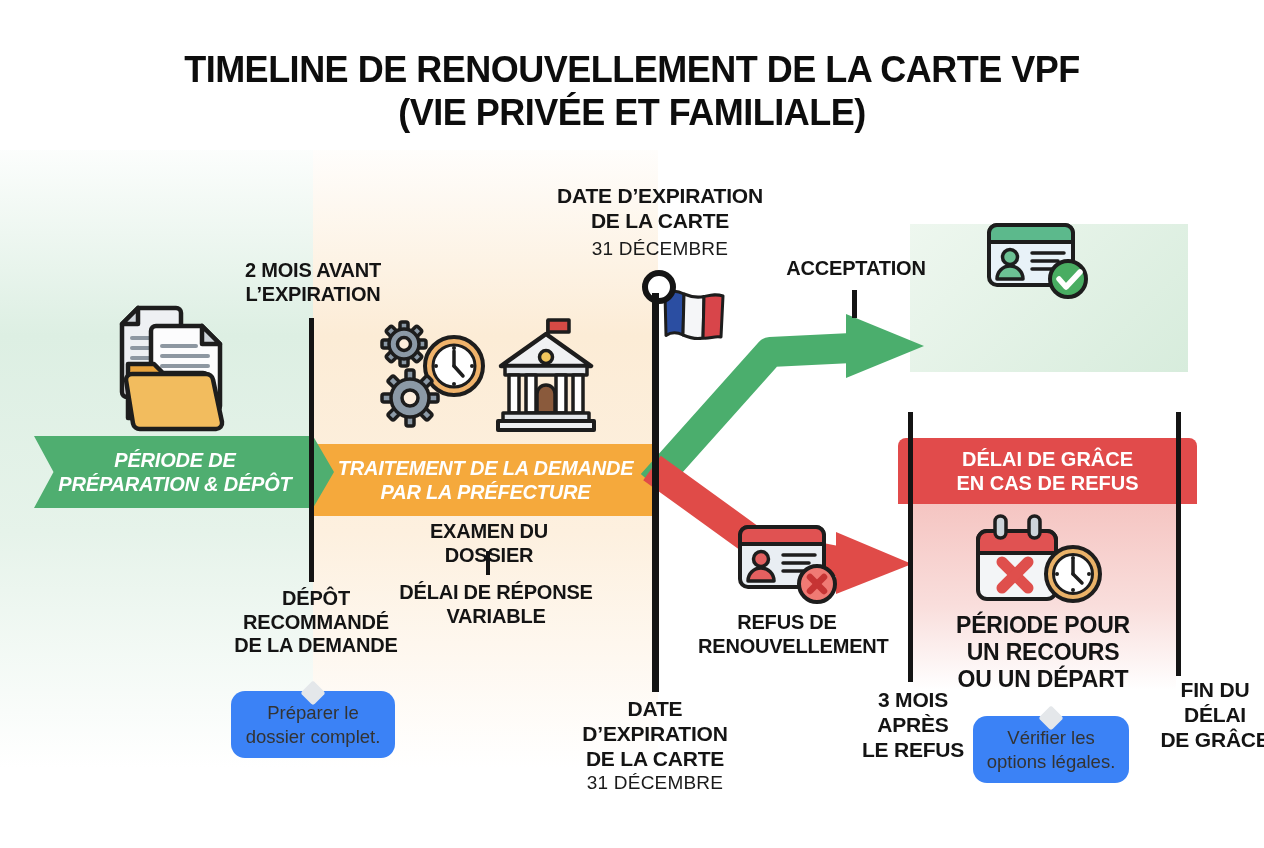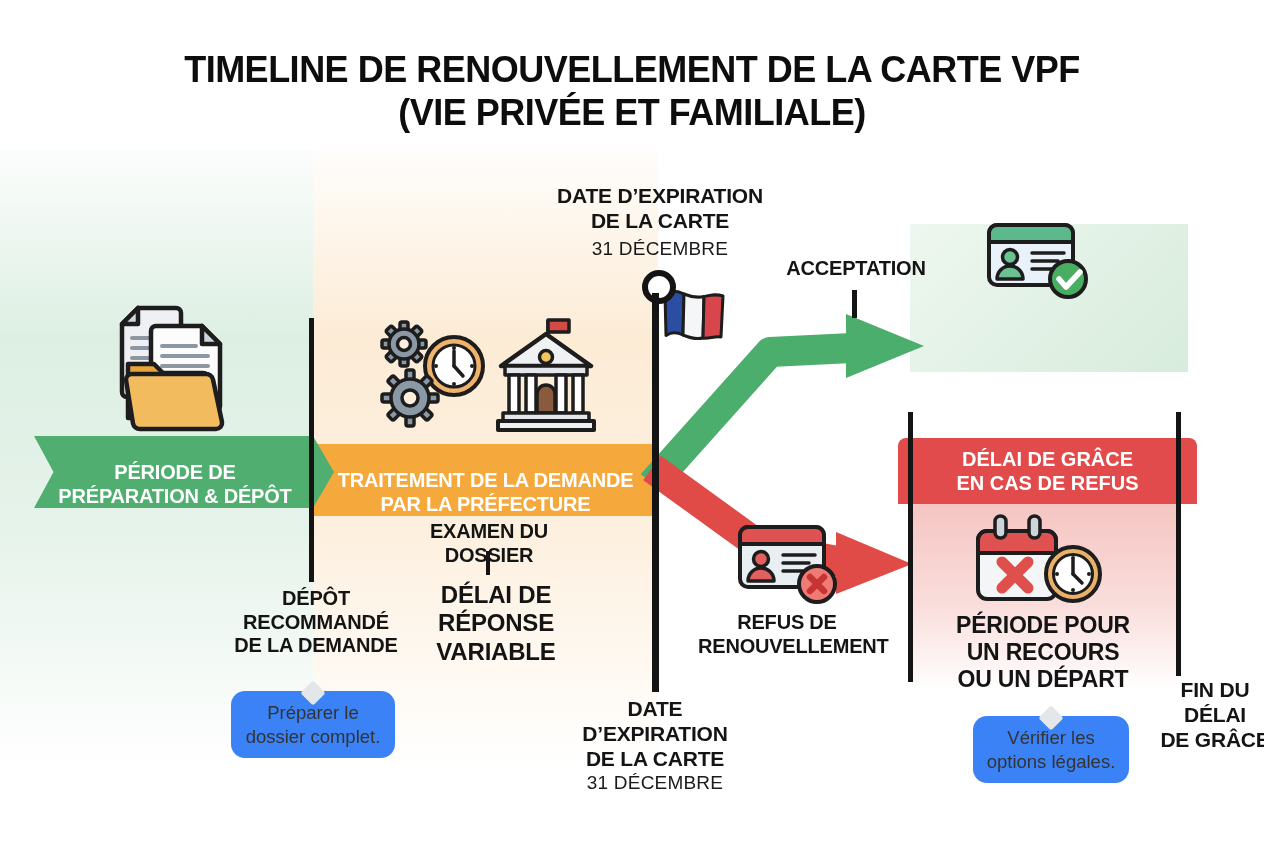--- a/index.html
+++ b/index.html
@@ -11,22 +11,22 @@
   .ml{white-space:pre-line;}
   .lbl{font-weight:700;color:#141414;text-align:center;line-height:1.18;letter-spacing:-0.2px;}
   .sub{font-weight:400;color:#1a1a1a;text-align:center;letter-spacing:0.2px;}
   .tickline{background:#141414;}
   
   .tint-left{left:0;top:150px;width:313px;height:618px;
     background:linear-gradient(180deg, rgba(224,240,229,0.1) 0%, #ddefe3 30%, #e6f3ea 62%, rgba(230,243,234,0) 100%);}
   .tint-mid{left:313px;top:150px;width:345px;height:618px;
     background:linear-gradient(180deg, rgba(252,238,221,0.1) 0%, #fcecd6 30%, #fdf0df 62%, rgba(253,240,223,0) 100%);}
   
-  .band{display:flex;align-items:flex-end;justify-content:center;font-weight:700;color:#ffffff;
-    text-align:center;line-height:1.2;font-size:20px;letter-spacing:-0.2px;}
+  .band{display:flex;align-items:center;justify-content:center;font-weight:700;color:#ffffff;
+    text-align:center;line-height:1.2;font-size:20px;letter-spacing:-0.2px;font-style:italic;}
   .band-green{left:34px;top:436px;width:300px;height:72px;background:#4fae70;z-index:3;
     clip-path:polygon(0 0,93% 0,100% 50%,93% 100%,0 100%,6.5% 50%);padding-right:18px;box-sizing:border-box;}
   .band-orange{left:313px;top:436px;width:345px;height:72px;background:#f5a93c;z-index:2;margin-top:8px;}
   
   .panel-green{left:910px;top:224px;width:278px;height:148px;z-index:1;
     background:linear-gradient(135deg,#eef7ef 0%,#d7ecdc 100%);}
   .grace-header{left:898px;top:438px;width:299px;height:66px;background:#e14b4b;z-index:1;
     border-radius:8px 8px 0 0;display:flex;align-items:center;justify-content:center;
     color:#fff;font-weight:700;font-size:20px;text-align:center;line-height:1.2;}
   .grace-body{left:913px;top:504px;width:263px;height:186px;z-index:1;
@@ -64,20 +64,22 @@
   <div class="abs pole-circle"></div>
   <div class="abs pole"></div>
   <svg class="abs z4" style="left:662px;top:287px;" width="64" height="56" viewBox="0 0 64 56">
     <g stroke="#1d1d1d" stroke-width="3" stroke-linejoin="round">
       <path d="M3 7 C10 3 15 3.5 22 7 L21 48 C14 44.5 9 45 4 48.5 Z" fill="#2b4ea2"></path>
       <path d="M22 7 C29 10 35 11 42 9.5 L41 51 C34 52.5 28 51 21 48 Z" fill="#f5f6f8"></path>
       <path d="M42 9.5 C49 8 54 6.5 61 9 L59 50 C53 48.5 47 52 41 51 Z" fill="#d8454a"></path>
     </g>
   </svg>
 
+  <div class="abs lbl ml" style="left:213px;top:259px;width:200px;font-size:20px;z-index:6;">2 MOIS AVANT
+L’EXPIRATION</div>
   <div class="abs tickline marker1"></div>
 
   <svg class="abs z4" style="left:106px;top:300px;" width="136" height="140" viewBox="0 0 136 140">
     <g stroke="#1d1d1d" stroke-width="4.5" stroke-linejoin="round">
       <path d="M32 8 H70 a5 5 0 0 1 5 5 V92 a5 5 0 0 1 -5 5 H21 a5 5 0 0 1 -5 -5 V24 Z" fill="#eef0f3"></path>
       <path d="M32 8 V24 H16 Z" fill="#cfd5da"></path>
       <g stroke="#8d97a1" stroke-width="4" stroke-linecap="round">
         <line x1="26" y1="38" x2="52" y2="38"></line>
           <line x1="26" y1="48" x2="52" y2="48"></line>
         <line x1="26" y1="58" x2="52" y2="58"></line>
@@ -242,36 +244,39 @@
           <circle cx="100" cy="80" r="2"></circle>
         <circle cx="84" cy="64" r="2"></circle>
           <circle cx="116" cy="64" r="2"></circle>
       </g>
     </g>
   </svg>
   <div class="abs lbl ml" style="left:923px;top:612px;width:240px;font-size:23px;z-index:6;">PÉRIODE POUR
 UN RECOURS
 OU UN DÉPART</div>
 
+  <div class="abs lbl ml" style="left:850px;top:688px;width:126px;font-size:21px;z-index:6;">3 MOIS
+APRÈS
+LE REFUS</div>
   <div class="abs tooltip" style="left:973px;top:716px;width:132px;">
     <span class="ml">Vérifier les
 options légales.</span>
   </div>
   <div class="abs lbl ml" style="left:1152px;top:678px;width:126px;font-size:21px;z-index:6;">FIN DU
 DÉLAI
 DE GRÂCE</div>
 
   <div class="abs lbl ml" style="left:545px;top:697px;width:220px;font-size:21px;z-index:6;">DATE
 D’EXPIRATION
 DE LA CARTE</div>
   <div class="abs sub" style="left:545px;top:772px;width:220px;font-size:19px;z-index:6;">31 DÉCEMBRE</div>
 
   <div class="abs lbl" style="left:389px;top:520px;width:200px;font-size:20px;z-index:6;">EXAMEN DU DOSSIER</div>
   <div class="abs tickline" style="left:486px;top:551px;width:4px;height:24px;z-index:6;"></div>
-  <div class="abs lbl ml" style="left:396px;top:581px;width:200px;font-size:24px;z-index:6;">DÉLAI DE RÉPONSE
+  <div class="abs lbl ml" style="left:396px;top:581px;width:200px;font-size:20px;z-index:6;">DÉLAI DE RÉPONSE
 VARIABLE</div>
 
   <div class="abs lbl ml" style="left:216px;top:587px;width:200px;font-size:20px;z-index:6;">DÉPÔT
 RECOMMANDÉ
 DE LA DEMANDE</div>
   <div class="abs tooltip" style="left:231px;top:691px;width:140px;">
     <span class="ml">Préparer le
 dossier complet.</span>
   </div>
 

